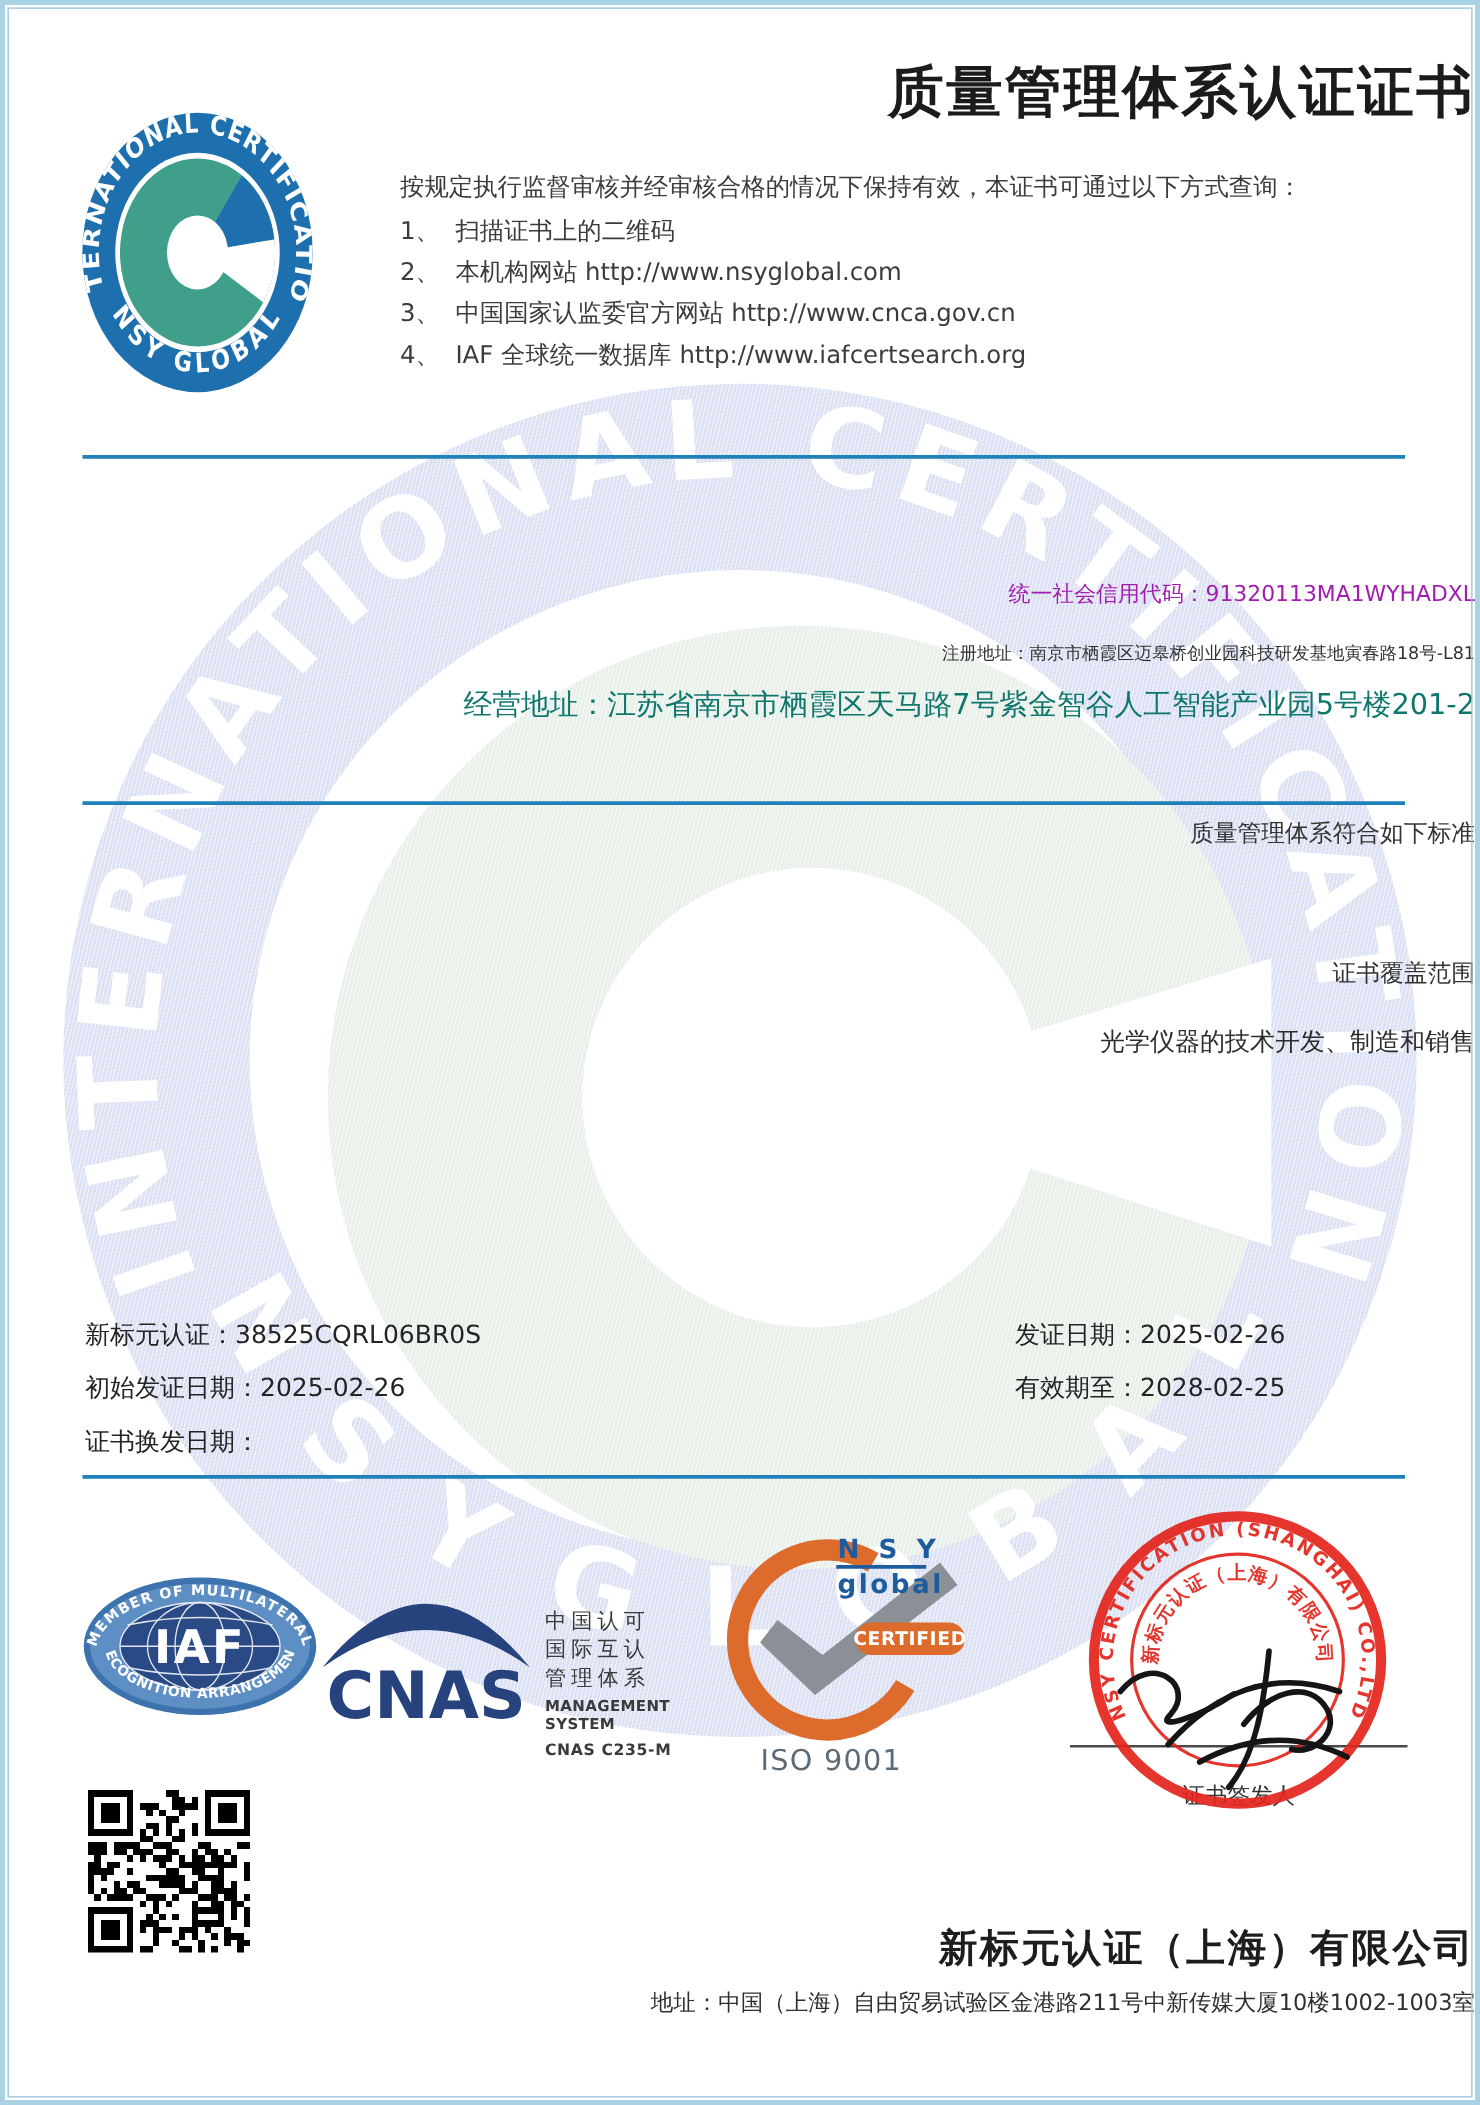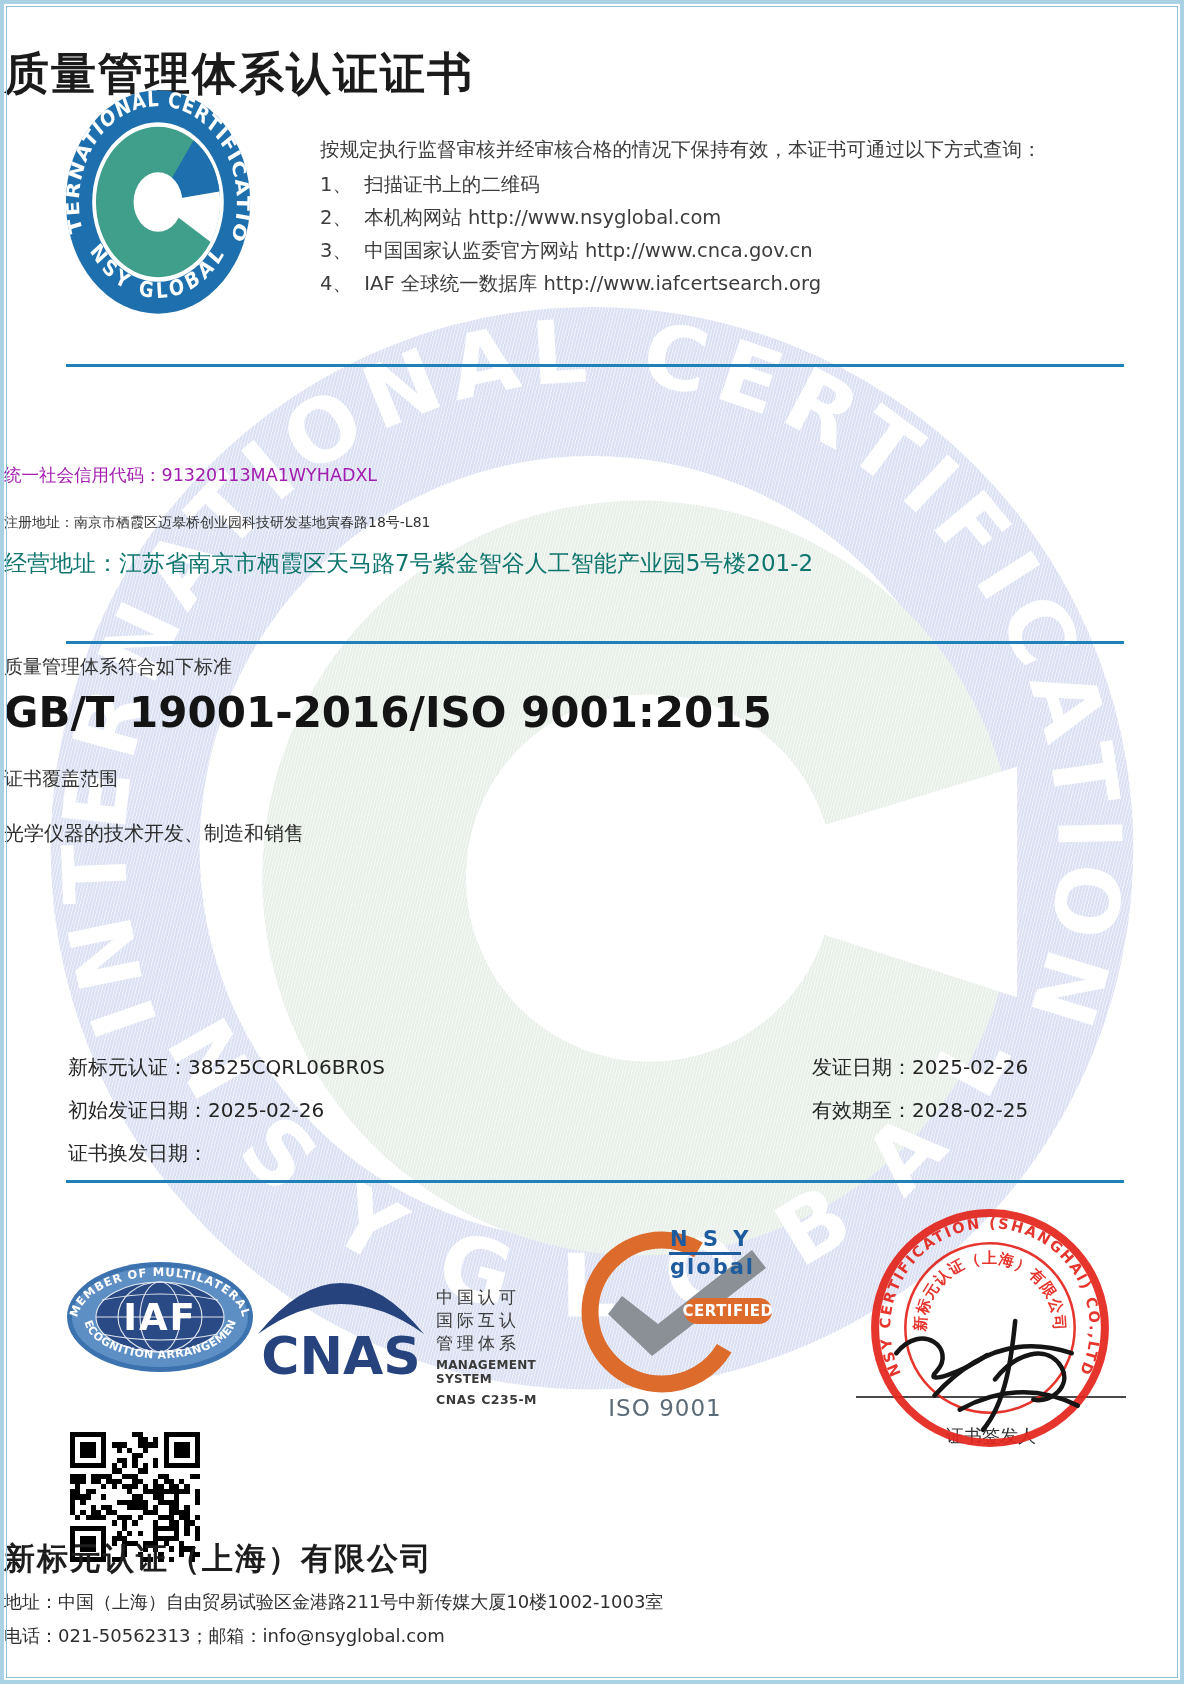--- a/index.html
+++ b/index.html
@@ -7,21 +7,21 @@
     width:1184px;height:1684px;background:#fff;
     font-family:"DejaVu Sans","Liberation Sans",sans-serif;color:#2e2e2e;
   }
   .page{position:relative;width:1176px;height:1676px;border:4px solid #a9d2e5;background:#fff;overflow:hidden}
   .frame{position:absolute;inset:2px;border:1px solid #8fc2d8;pointer-events:none;z-index:6}
   .wm{position:absolute;inset:0;z-index:0}
   .hatch{position:absolute;inset:0;z-index:1;pointer-events:none;
     background:repeating-linear-gradient(104deg,rgba(255,255,255,.5) 0 1px,rgba(255,255,255,0) 1px 3px)}
   .content{position:absolute;inset:0;z-index:2}
   .abs{position:absolute}
-  .center{left:0;right:0;text-align:left}
+  .center{left:0;right:0;text-align:right}
   .title{top:40px;font-size:45px;font-weight:700;letter-spacing:2px;color:#1b1b1b}
   .badge{left:60px;top:84px;width:188px;height:228px}
   .intro{left:316px;top:128px;width:812px;font-size:19.5px;color:#3c3c3c}
   .intro p{margin:0;line-height:36px}
   .itm{line-height:33px;white-space:pre-wrap}
   .divider{height:3px;background:#1e81b8;left:62px;width:1058px}
   .certify-caption{top:376px;font-size:17px;color:#3c3c3c}
   .company{top:408px;font-size:31px;font-weight:700;letter-spacing:2px;color:#1d1d1d}
   .credit{top:459px;font-size:17.5px;color:#a21caf}
   .addr1{top:510px;font-size:14px;color:#333}
@@ -106,21 +106,20 @@
 
     <div class="abs divider" style="top:360px"></div>
 
     <div class="abs center credit">统一社会信用代码：91320113MA1WYHADXL</div>
     <div class="abs center addr1">注册地址：南京市栖霞区迈皋桥创业园科技研发基地寅春路18号-L81</div>
     <div class="abs center addr2">经营地址：江苏省南京市栖霞区天马路7号紫金智谷人工智能产业园5号楼201-2</div>
 
     <div class="abs divider" style="top:637px"></div>
 
     <div class="abs center std-caption">质量管理体系符合如下标准</div>
-    <div class="abs center std-code">GB/T 19001-2016/ISO 9001:2015</div>
     <div class="abs center scope-caption">证书覆盖范围</div>
     <div class="abs center scope">光学仪器的技术开发、制造和销售</div>
 
     <div class="abs fieldrow fl r1">
       <span>新标元认证：</span><span>38525CQRL06BR0S</span>
     </div>
     <div class="abs fieldrow fr r1">
       <span>发证日期：</span><span>2025-02-26</span>
     </div>
     <div class="abs fieldrow fl r2">
@@ -430,15 +429,14 @@
           <rect x="19" y="1" width="5" height="5" fill="#fff"></rect>
           <rect x="20" y="2" width="3" height="3" fill="#000"></rect>
           <rect x="0" y="18" width="7" height="7" fill="#000"></rect>
           <rect x="1" y="19" width="5" height="5" fill="#fff"></rect>
           <rect x="2" y="20" width="3" height="3" fill="#000"></rect>
         </svg>
     </div>
 
     <div class="abs center f-company">新标元认证（上海）有限公司</div>
     <div class="abs center f-addr">地址：中国（上海）自由贸易试验区金港路211号中新传媒大厦10楼1002-1003室</div>
-    <div class="abs center f-contact">电话：021-50562313；邮箱：info@nsyglobal.com</div>
   </div>
 </div>
 
 </body></html>

